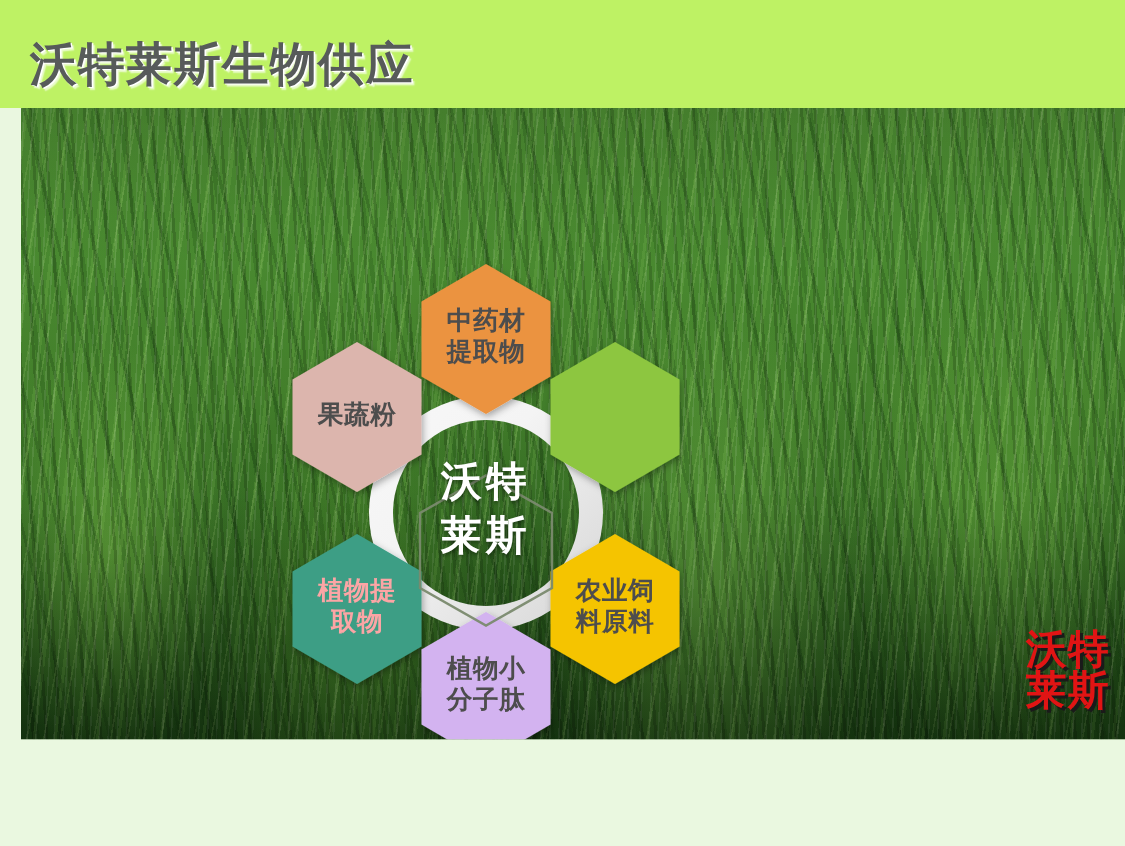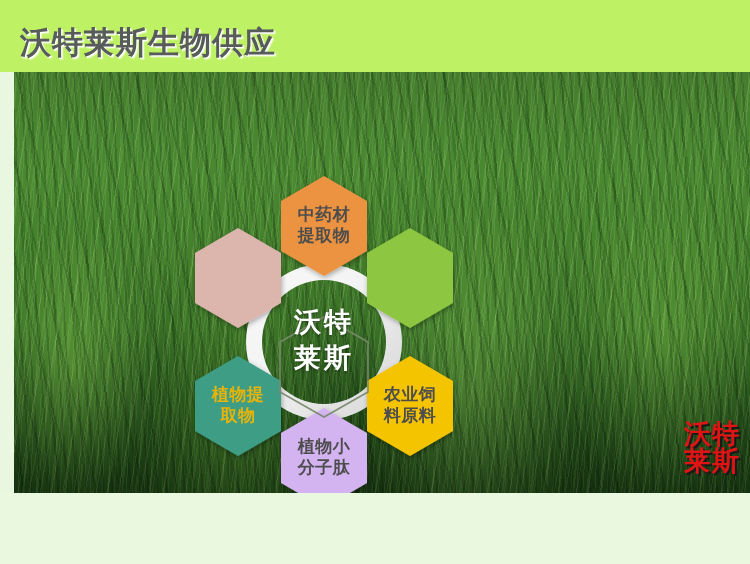--- a/index.html
+++ b/index.html
@@ -164,23 +164,24 @@
       <div class="hexlabel small" style="left: 130px; top: 42px; width: 100px; color: rgb(77, 77, 77);">中药材
 提取物</div>
 
 
       <div class="hexlabel small" style="left: 130px; top: 274px; width: 100px; color: rgb(77, 77, 77);">植物小
 分子肽</div>
 
       <div class="hexlabel small" style="left: 216px; top: 222px; width: 100px; color: rgb(77, 77, 77);">农业饲
 料原料</div>
 
-      <div class="hexlabel small" style="left: 44px; top: 222px; width: 100px; color: #eab308;">植物提
+      <div class="hexlabel small" style="left: 44px; top: 222px; width: 100px; color: #fca5a5;">植物提
 取物</div>
 
+      <div class="hexlabel small" style="left: 44px; top: 105px; width: 100px; color: rgb(77, 77, 77);">果蔬粉</div>
 
       <div class="center-label" style="left: 110px; top: 142px; width: 140px; color: rgb(255, 255, 255);">沃特
 莱斯</div>
     </div>
 
     <div class="logo" style="color: rgb(225, 20, 20); text-shadow: rgb(26, 26, 26) 2px 2px 0px;">沃特
 莱斯</div>
   </div>
 
   <div class="footer"></div>

